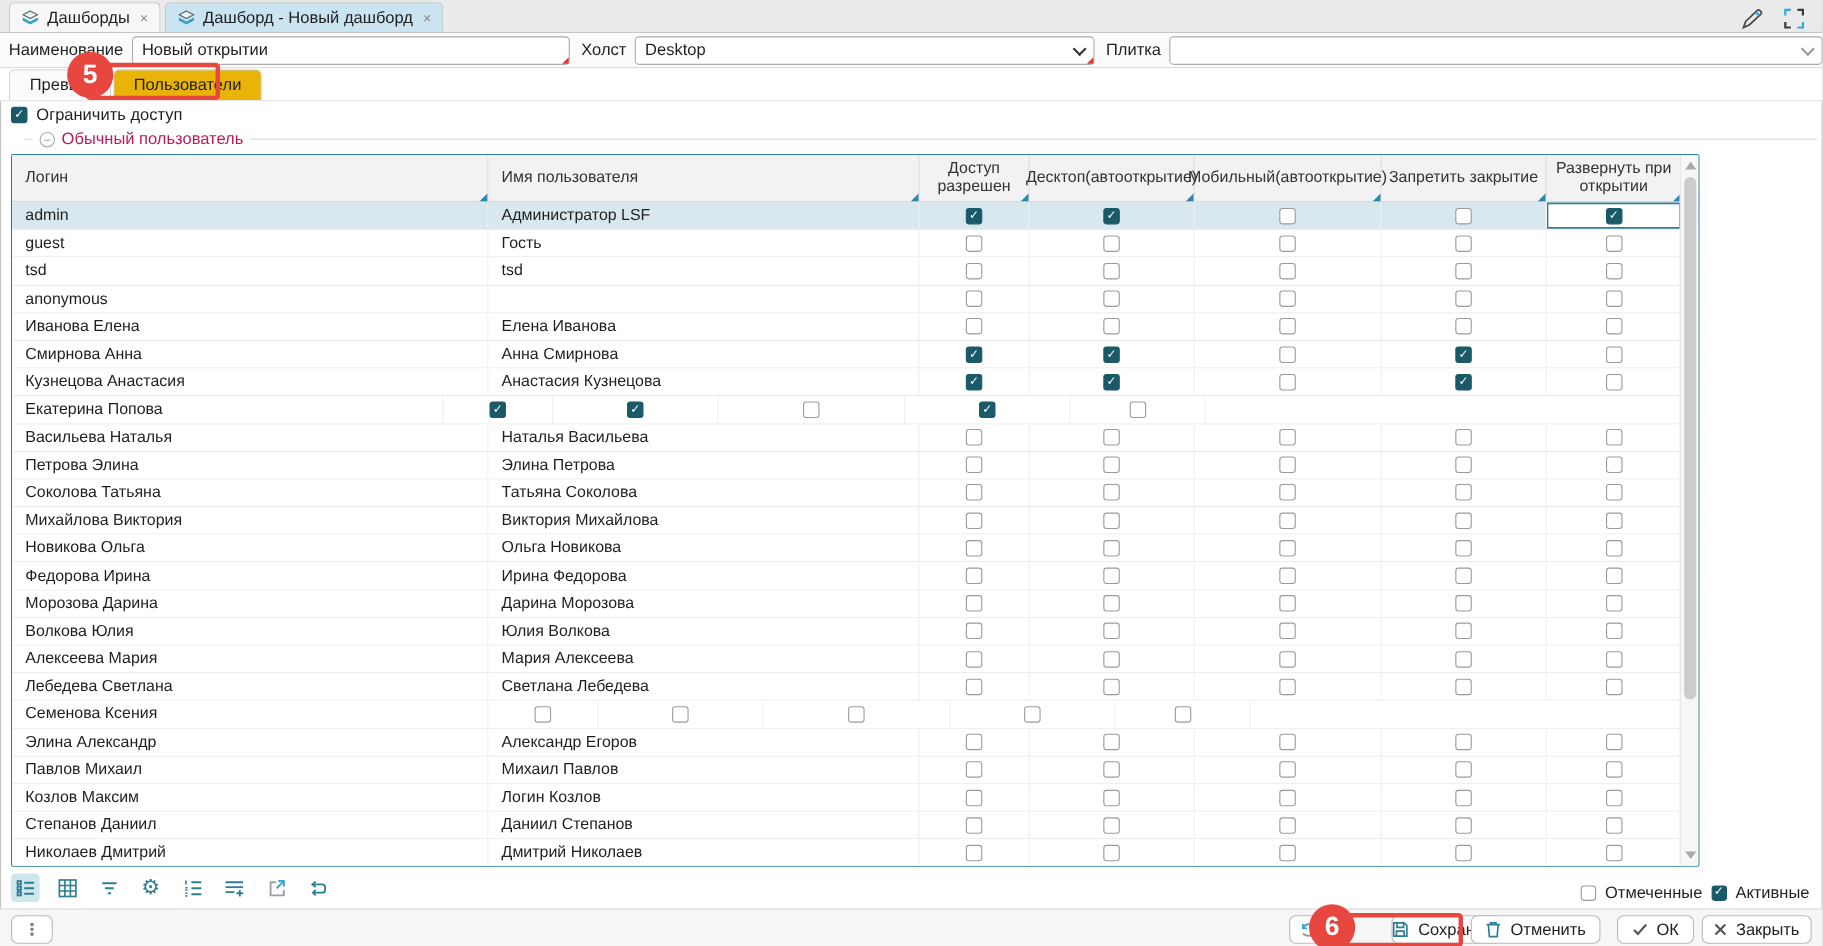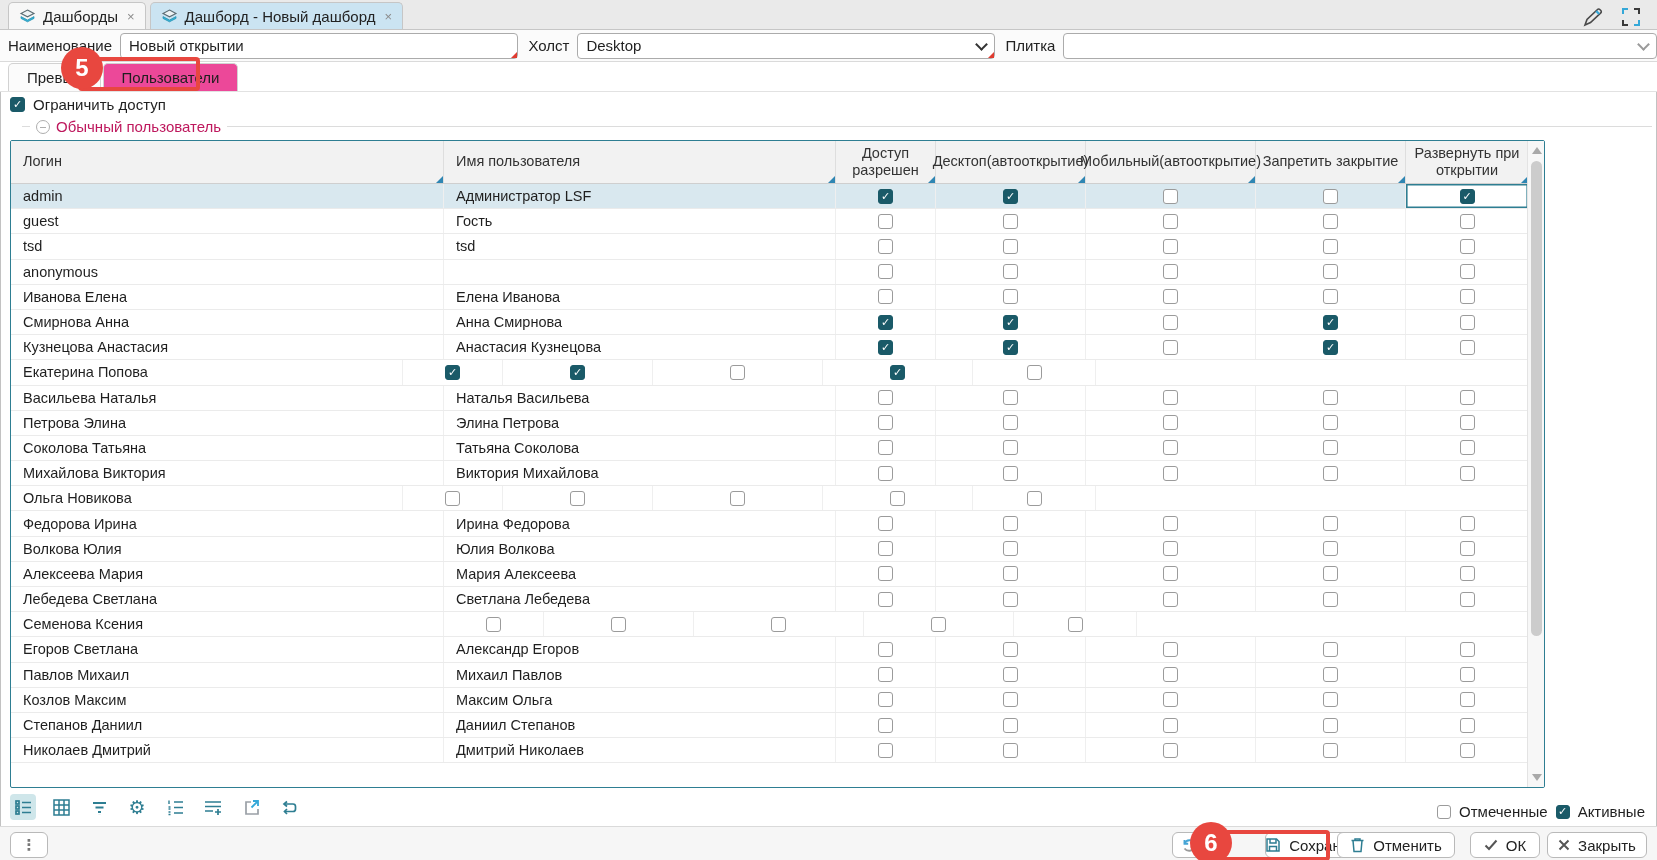--- a/index.html
+++ b/index.html
@@ -19,21 +19,21 @@
   
   .formrow{position:absolute;left:0;top:30px;width:1657px;height:32px;background:#fbfbfb;border-bottom:1px solid #dadada;display:flex;align-items:center;}
   .flabel{color:#222;white-space:nowrap;}
   .field{position:relative;height:26px;background:#fff;border:1px solid #ababab;border-radius:4px;display:flex;align-items:center;padding:0 8px;font-size:15px;}
   .redcorner::after{content:"";position:absolute;right:0;bottom:0;width:0;height:0;border-left:6px solid transparent;border-bottom:6px solid #e03b30;}
   .chev-dark{position:absolute;right:8px;top:6px;width:9px;height:9px;border-right:2px solid #333;border-bottom:2px solid #333;transform:rotate(45deg);}
   .chev-gray{position:absolute;right:8px;top:6px;width:9px;height:9px;border-right:2px solid #9a9a9a;border-bottom:2px solid #9a9a9a;transform:rotate(45deg);}
   
   .subtabs{position:absolute;left:0;top:62px;width:1657px;height:30px;border-bottom:1px solid #e2e2e2;display:flex;align-items:flex-end;padding-left:8px;background:#fff;}
   .stab{height:28px;display:flex;align-items:center;padding:0 18px;border:1px solid #d2d2d2;border-bottom:none;border-radius:5px 5px 0 0;background:#fbfbfb;margin-right:2px;font-size:15px;}
-  .stab.active{background:#ec4899;}
+  .stab.active{background:#eab308;}
   
   .checkline{position:absolute;left:10px;top:96px;display:flex;align-items:center;gap:8px;}
   .legendrow{position:absolute;left:12px;top:118px;width:1650px;display:flex;align-items:center;color:#be185d;font-size:15px;gap:6px;}
   .legendrow .seg{height:1px;background:#dcdcdc;}
   .minuscircle{width:14px;height:14px;border:1px solid #aeaeae;border-radius:50%;position:relative;flex:0 0 auto;}
   .minuscircle::after{content:"";position:absolute;left:3px;right:3px;top:6px;height:1.5px;background:#aeaeae;}
   
   .cb{width:15px;height:15px;border:1.5px solid #9b9b9b;border-radius:3px;background:#fff;display:inline-flex;align-items:center;justify-content:center;flex:0 0 auto;}
   .cb.checked{background:#1a5a68;border-color:#1a5a68;color:#fff;font-size:11px;font-weight:bold;line-height:1;}
   .cb.checked::after{content:"✓";}
@@ -379,20 +379,21 @@
           <span class="cb"></span>
         </div>
         <div class="cell center" style="width: 150px;">
           <span class="cb"></span>
         </div>
         <div class="cell center" style="width: 123px;">
           <span class="cb"></span>
         </div>
       </div>
       <div class="grow">
+        <div class="cell text" style="width: 433px;">Новикова Ольга</div>
         <div class="cell text" style="width: 392px;">Ольга Новикова</div>
         <div class="cell center" style="width: 100px;">
           <span class="cb"></span>
         </div>
         <div class="cell center" style="width: 150px;">
           <span class="cb"></span>
         </div>
         <div class="cell center" style="width: 170px;">
           <span class="cb"></span>
         </div>
@@ -416,20 +417,39 @@
           <span class="cb"></span>
         </div>
         <div class="cell center" style="width: 150px;">
           <span class="cb"></span>
         </div>
         <div class="cell center" style="width: 123px;">
           <span class="cb"></span>
         </div>
       </div>
       <div class="grow">
+        <div class="cell text" style="width: 433px;">Морозова Дарина</div>
+        <div class="cell text" style="width: 392px;">Дарина Морозова</div>
+        <div class="cell center" style="width: 100px;">
+          <span class="cb"></span>
+        </div>
+        <div class="cell center" style="width: 150px;">
+          <span class="cb"></span>
+        </div>
+        <div class="cell center" style="width: 170px;">
+          <span class="cb"></span>
+        </div>
+        <div class="cell center" style="width: 150px;">
+          <span class="cb"></span>
+        </div>
+        <div class="cell center" style="width: 123px;">
+          <span class="cb"></span>
+        </div>
+      </div>
+      <div class="grow">
         <div class="cell text" style="width: 433px;">Волкова Юлия</div>
         <div class="cell text" style="width: 392px;">Юлия Волкова</div>
         <div class="cell center" style="width: 100px;">
           <span class="cb"></span>
         </div>
         <div class="cell center" style="width: 150px;">
           <span class="cb"></span>
         </div>
         <div class="cell center" style="width: 170px;">
           <span class="cb"></span>
@@ -491,21 +511,21 @@
           <span class="cb"></span>
         </div>
         <div class="cell center" style="width: 150px;">
           <span class="cb"></span>
         </div>
         <div class="cell center" style="width: 123px;">
           <span class="cb"></span>
         </div>
       </div>
       <div class="grow">
-        <div class="cell text" style="width: 433px;">Егоров Светлана</div>
+        <div class="cell text" style="width: 433px;">Элина Александр</div>
         <div class="cell text" style="width: 392px;">Александр Егоров</div>
         <div class="cell center" style="width: 100px;">
           <span class="cb"></span>
         </div>
         <div class="cell center" style="width: 150px;">
           <span class="cb"></span>
         </div>
         <div class="cell center" style="width: 170px;">
           <span class="cb"></span>
         </div>
@@ -530,21 +550,21 @@
         </div>
         <div class="cell center" style="width: 150px;">
           <span class="cb"></span>
         </div>
         <div class="cell center" style="width: 123px;">
           <span class="cb"></span>
         </div>
       </div>
       <div class="grow">
         <div class="cell text" style="width: 433px;">Козлов Максим</div>
-        <div class="cell text" style="width: 392px;">Максим Ольга</div>
+        <div class="cell text" style="width: 392px;">Логин Козлов</div>
         <div class="cell center" style="width: 100px;">
           <span class="cb"></span>
         </div>
         <div class="cell center" style="width: 150px;">
           <span class="cb"></span>
         </div>
         <div class="cell center" style="width: 170px;">
           <span class="cb"></span>
         </div>
         <div class="cell center" style="width: 150px;">

